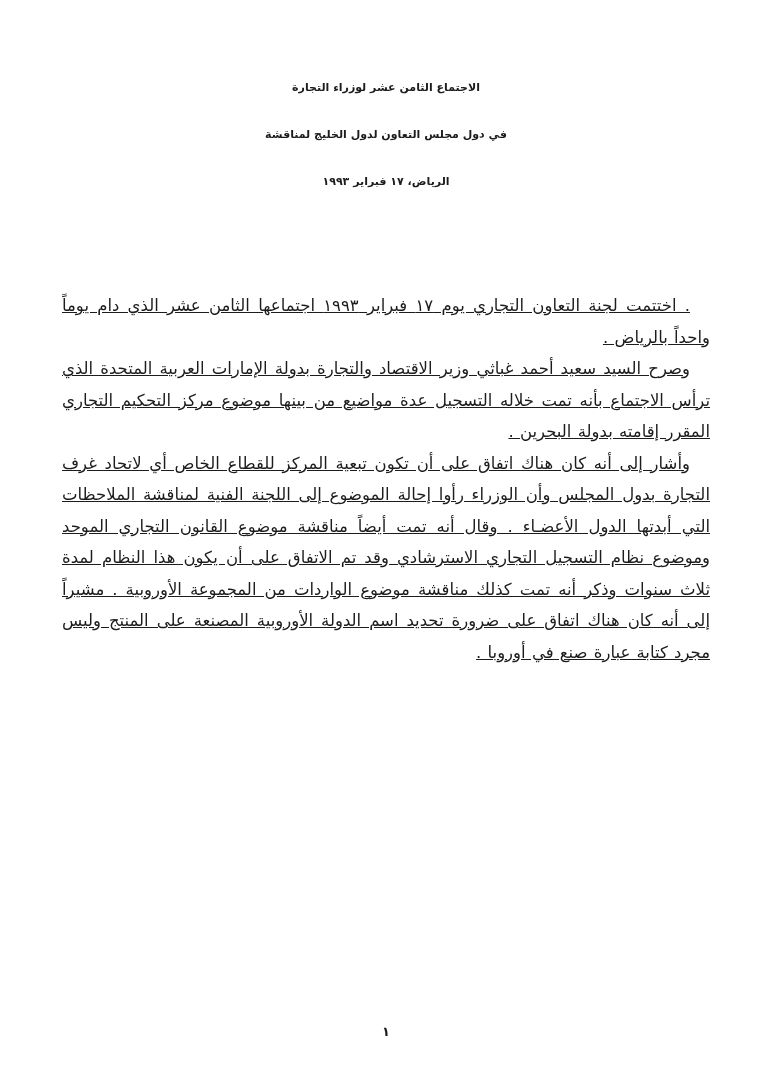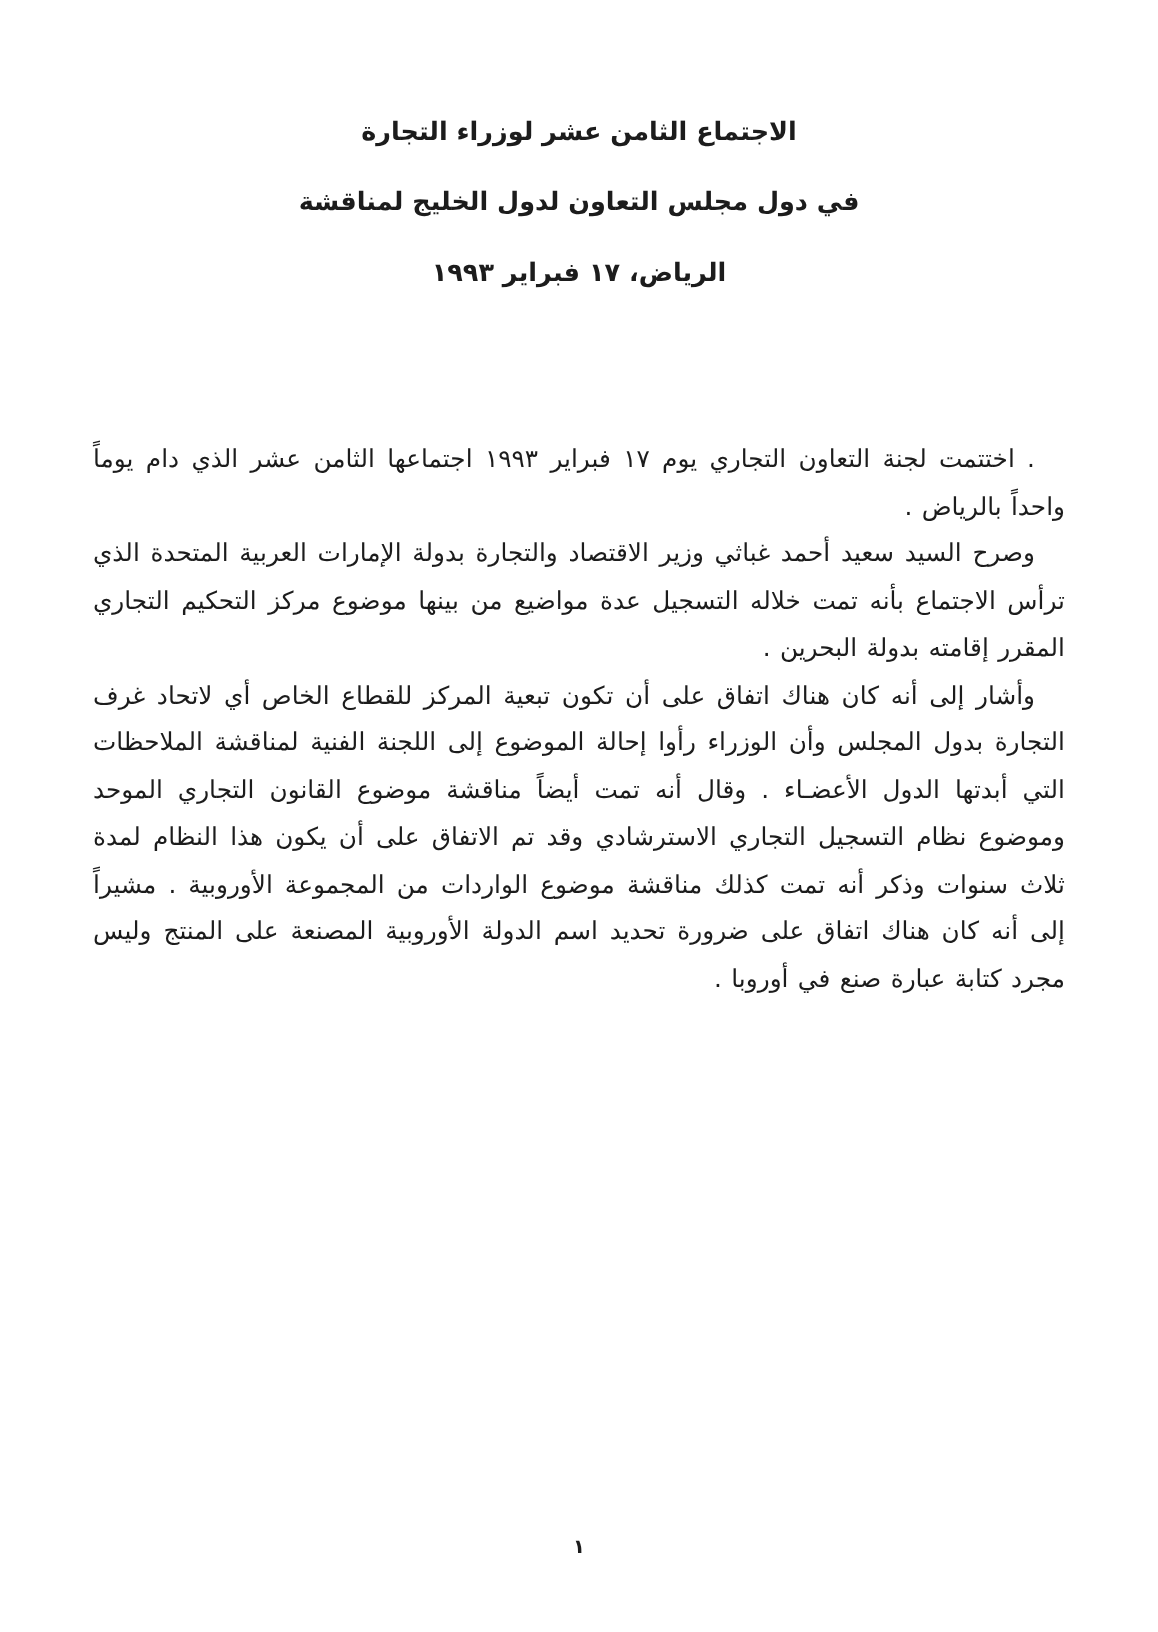--- a/index.html
+++ b/index.html
@@ -20,39 +20,40 @@
   .doc-header {
     position: absolute;
     top: 78px;
     left: 0;
     right: 0;
     text-align: center;
     direction: rtl;
   }
   .title-line {
     font-weight: bold;
-    font-size: 17px;
+    font-size: 11px;
     line-height: 20px;
     margin: 0 0 27px 0;
     letter-spacing: 0.2px;
   }
   .doc-body {
     position: absolute;
     top: 290px;
     left: 62px;
     right: 62px;
     direction: rtl;
     text-align: justify;
     font-size: 16.5px;
     line-height: 31.5px;
   }
   .doc-body p {
     margin: 0;
     text-indent: 20px;
     word-spacing: 1px;
+    text-decoration: underline;
   }
   .page-footer {
     position: absolute;
     top: 1024px;
     left: 0;
     right: 0;
     text-align: center;
     direction: rtl;
     font-size: 13px;
     font-weight: bold;

